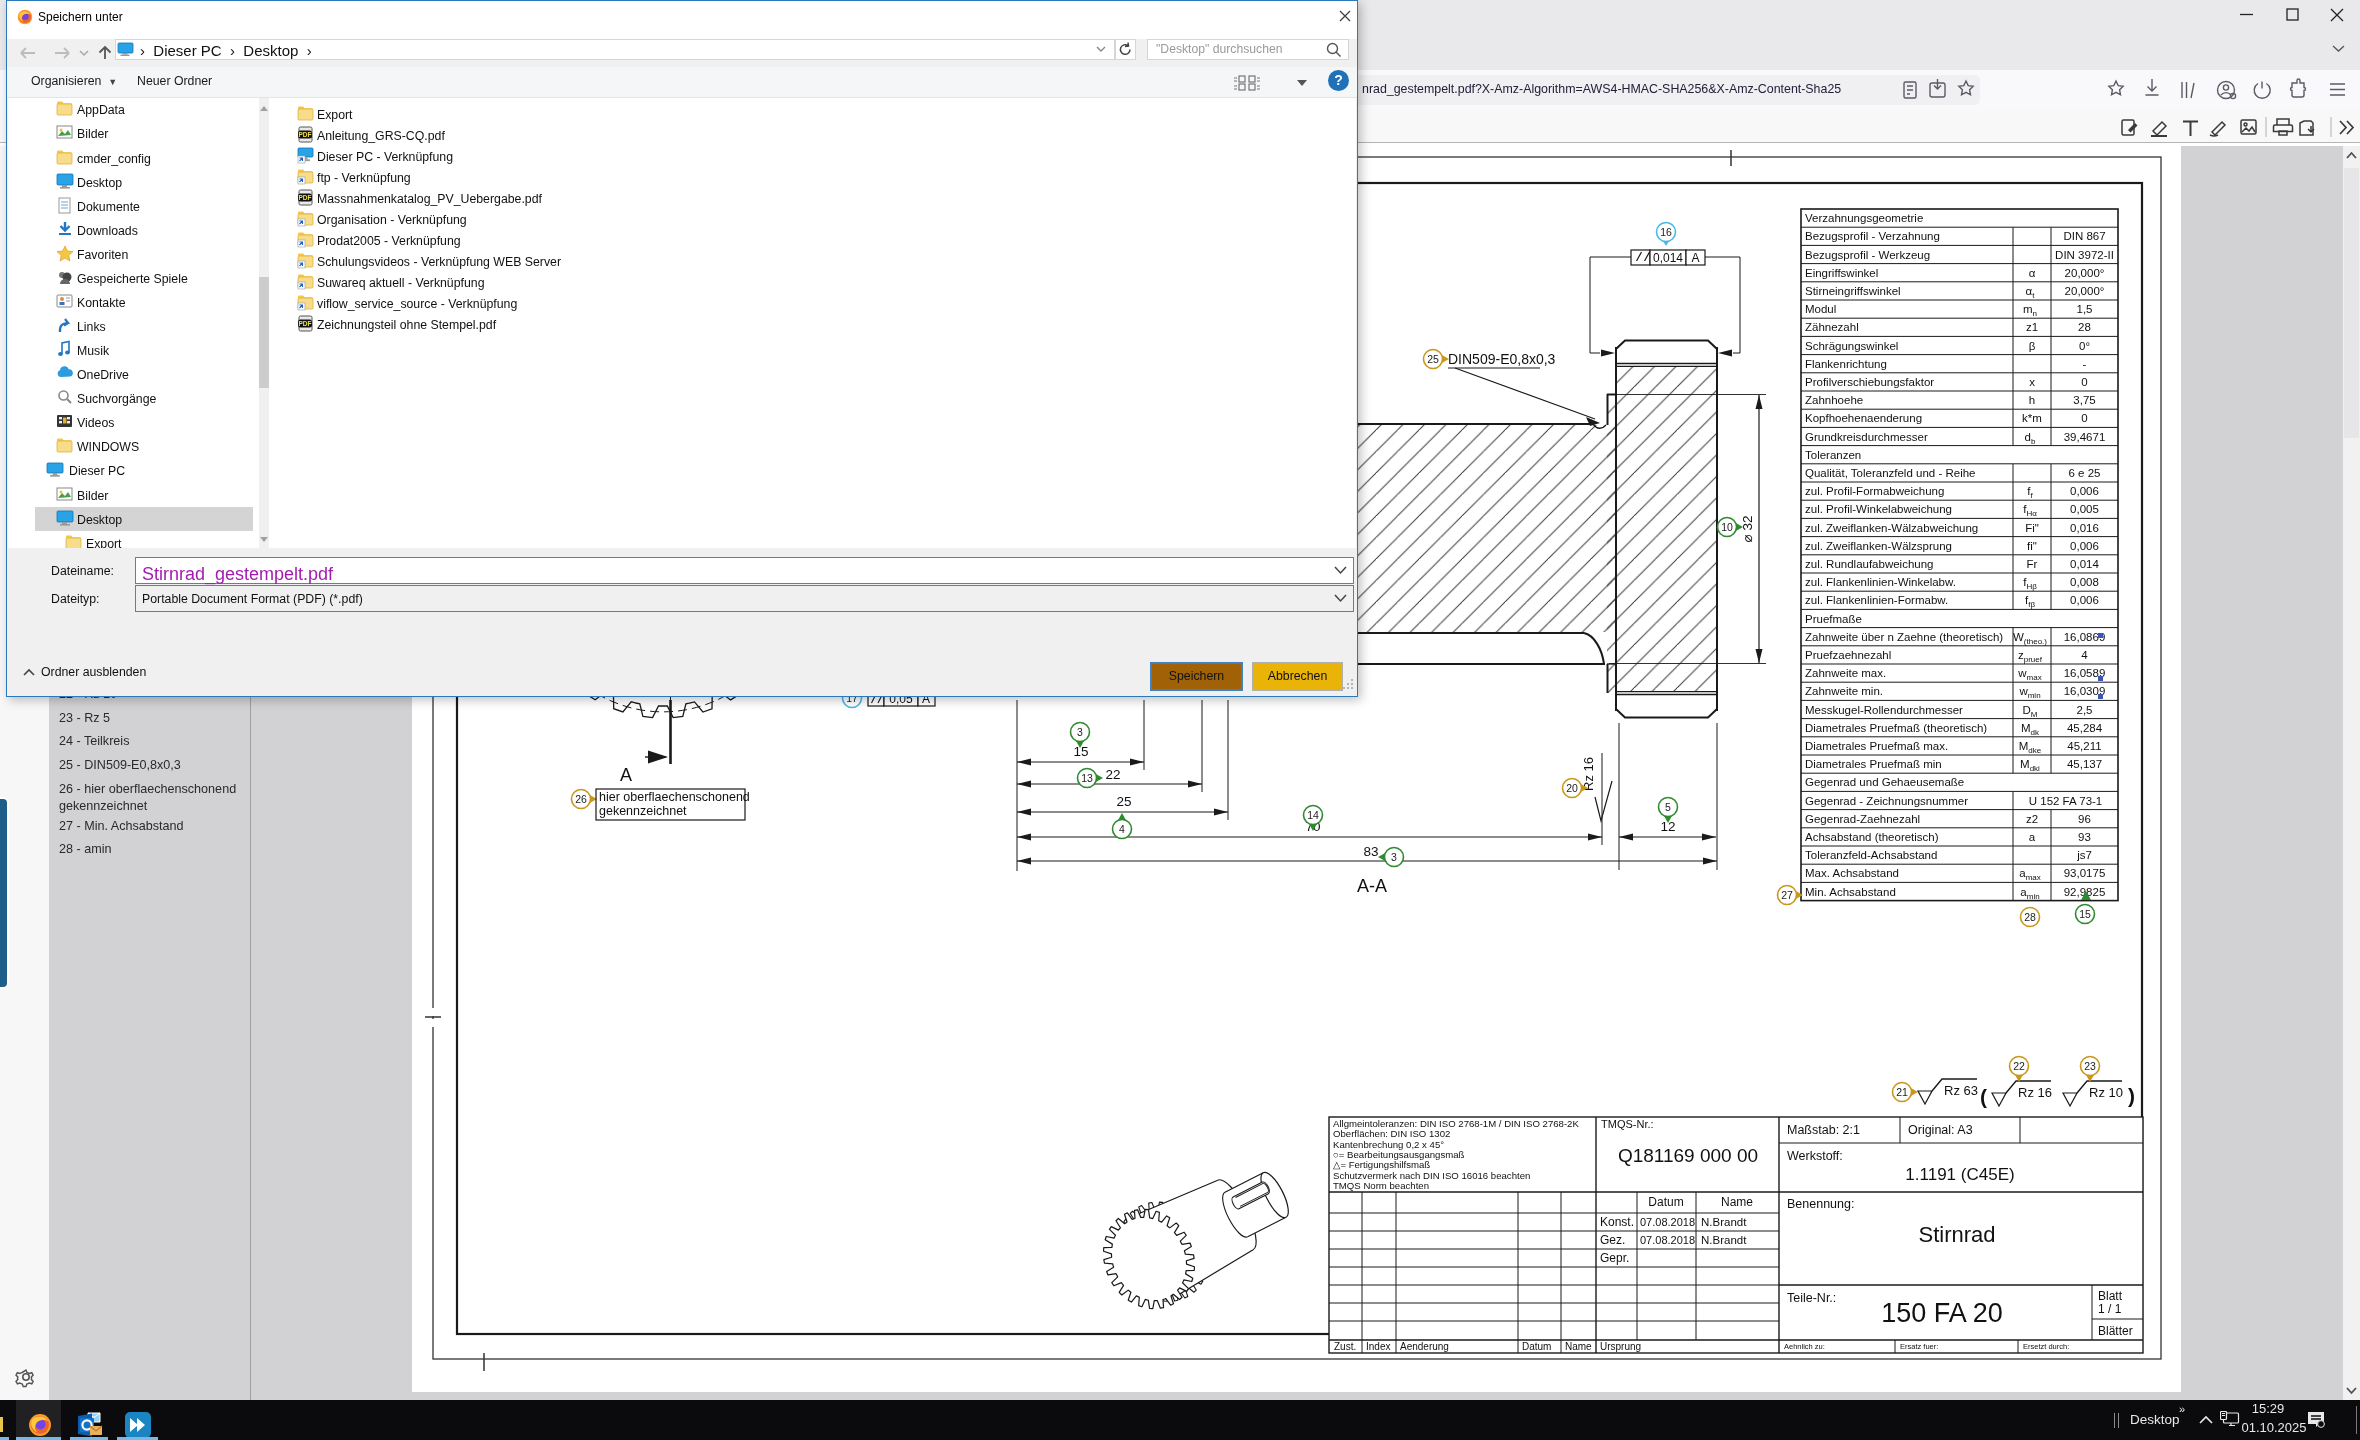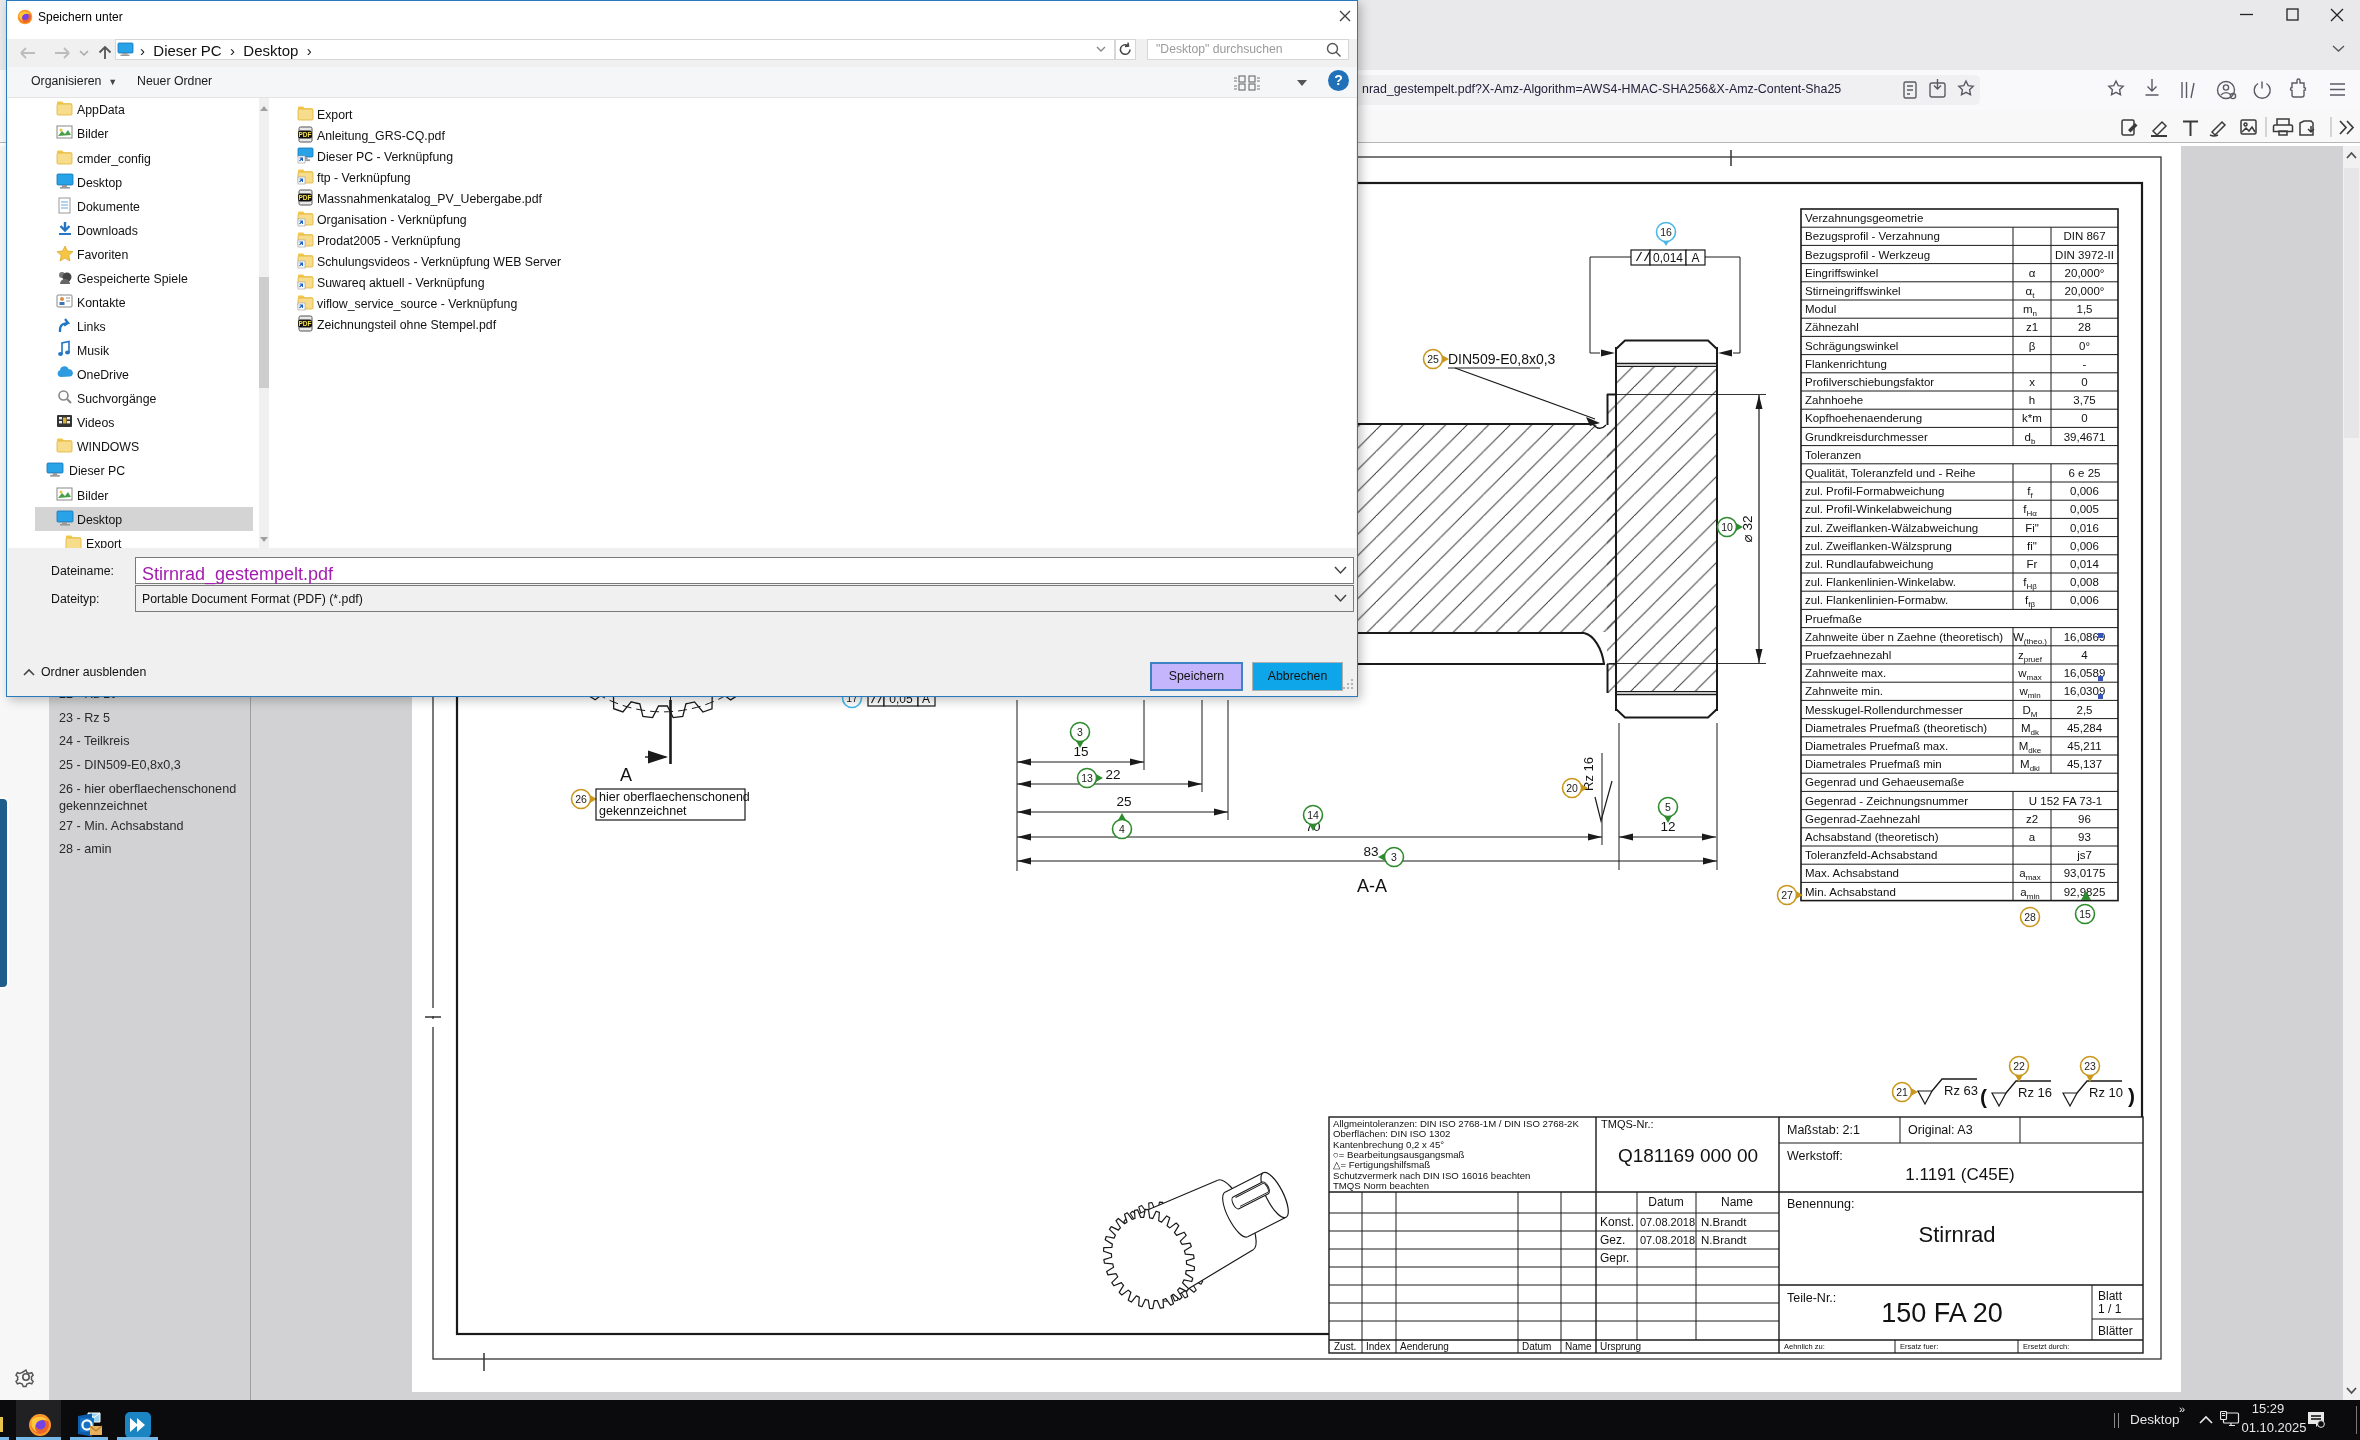--- a/index.html
+++ b/index.html
@@ -726,22 +726,22 @@
  <div class="abs" style="left:44px;top:591px;width:78px;height:16px;font-size:12.3px;color:#111;text-align:left">Dateityp:</div>
  <div class="abs" style="left:128px;top:584px;width:1219px;height:27px;background:#f0f0f0;border:1px solid #7a7a7a"></div>
  <div class="abs" style="left:135px;top:591px;font-size:12.3px;color:#111">Portable Document Format (PDF) (*.pdf)</div>
  <svg class="abs" style="left:1326px;top:592px" width="16" height="12" viewBox="0 0 16 12">
       <path d="M2,2 l5.5,6 l5.5,-6" stroke="#444" stroke-width="1.5" fill="none"></path>
     </svg>
  <svg class="abs" style="left:15px;top:666px" width="14" height="12" viewBox="0 0 14 12">
       <path d="M2,8 l5,-5 l5,5" stroke="#444" stroke-width="1.6" fill="none"></path>
     </svg>
  <div class="abs" style="left:34px;top:664px;font-size:12.3px;color:#111">Ordner ausblenden</div>
- <div class="abs" style="left:1143px;top:661px;width:93px;height:29px;background:#c4b5fd;border:2px solid #3f82c4;font-size:12.3px;color:#111;text-align:center;line-height:25px">Speichern</div>
- <div class="abs" style="left:1245px;top:661px;width:91px;height:29px;background:#0ea5e9;border:1px solid #b0b0b0;font-size:12.3px;color:#111;text-align:center;line-height:27px">Abbrechen</div>
+ <div class="abs" style="left:1143px;top:661px;width:93px;height:29px;background:#a16207;border:2px solid #3f82c4;font-size:12.3px;color:#111;text-align:center;line-height:25px">Speichern</div>
+ <div class="abs" style="left:1245px;top:661px;width:91px;height:29px;background:#eab308;border:1px solid #b0b0b0;font-size:12.3px;color:#111;text-align:center;line-height:27px">Abbrechen</div>
  <svg class="abs" style="left:1336px;top:678px" width="12" height="12" viewBox="0 0 12 12">
       <g fill="#b5b5b5">
         <rect x="8" y="0" width="2" height="2"></rect>
         <rect x="8" y="4" width="2" height="2"></rect>
         <rect x="8" y="8" width="2" height="2"></rect>
         <rect x="4" y="4" width="2" height="2"></rect>
         <rect x="4" y="8" width="2" height="2"></rect>
         <rect x="0" y="8" width="2" height="2"></rect>
       </g>
     </svg>

